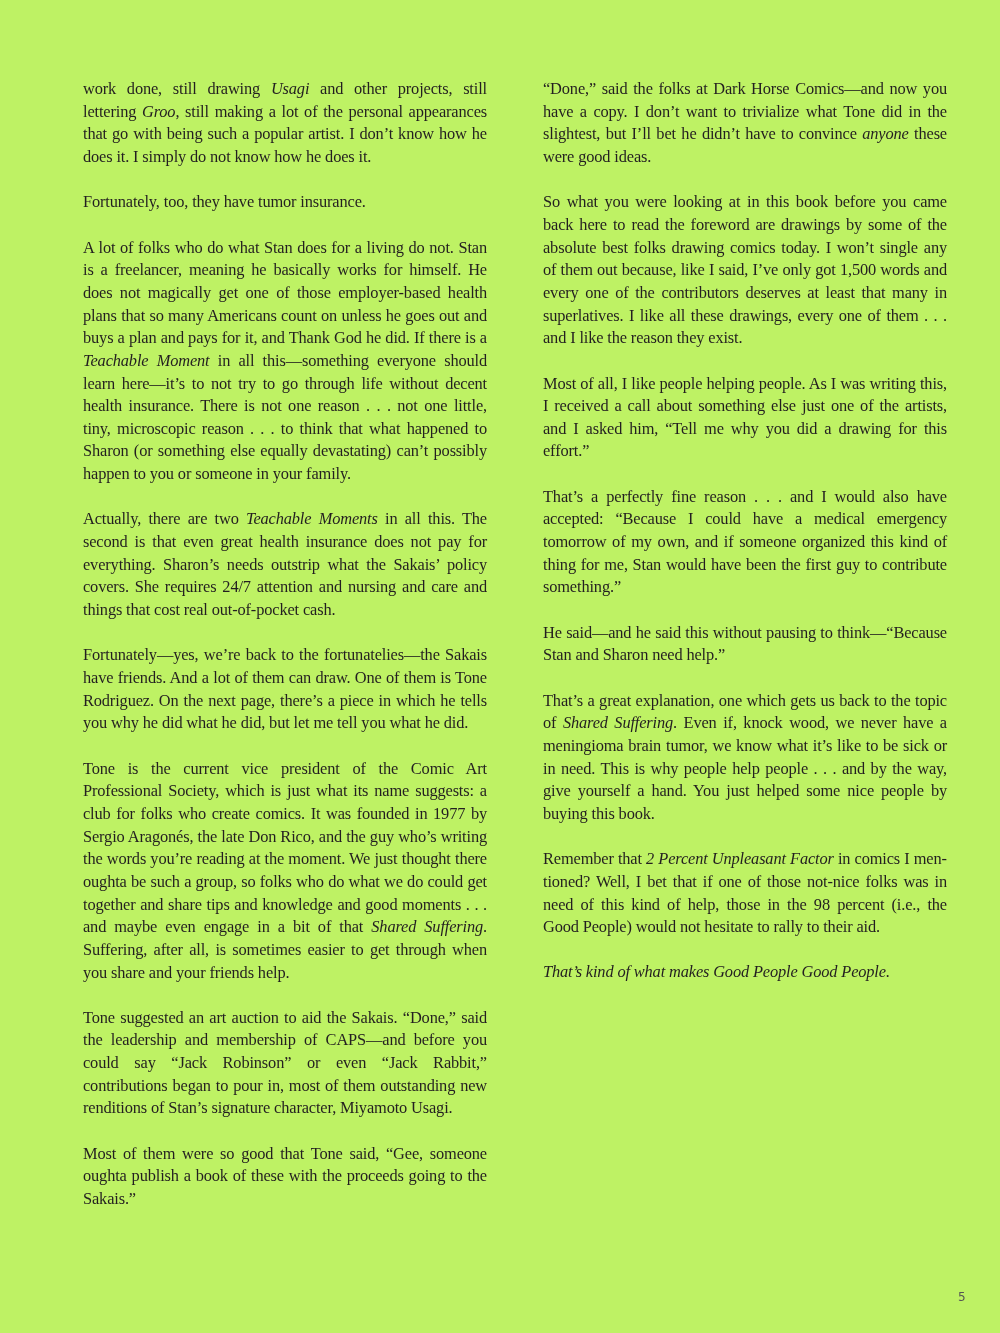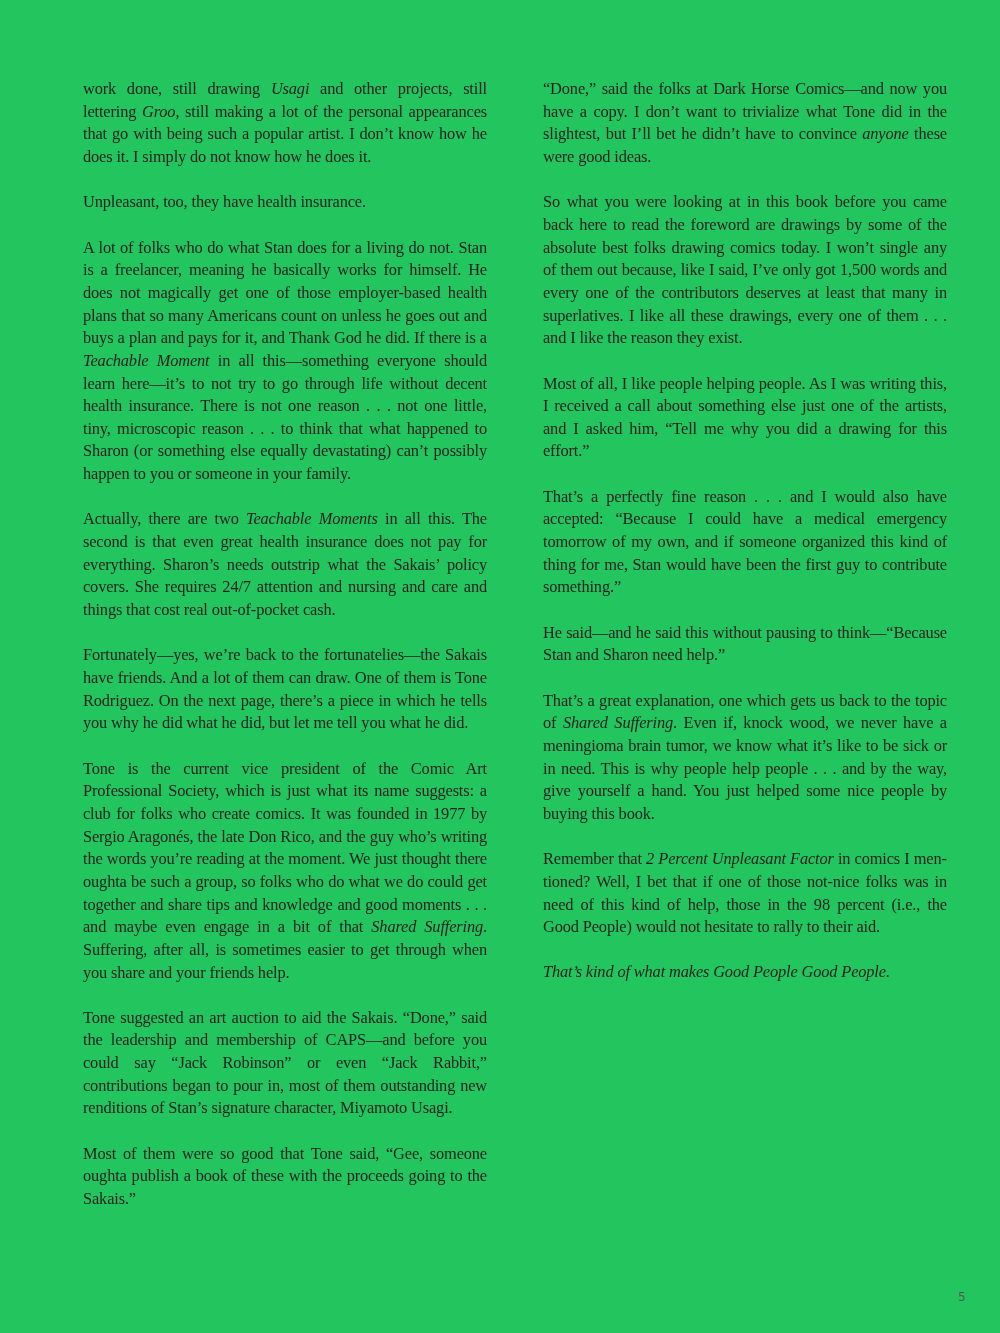--- a/index.html
+++ b/index.html
@@ -11,21 +11,21 @@
     width: 1000px;
     height: 1333px;
     position: relative;
     overflow: hidden;
   }
   .page {
     position: absolute;
     left: 0; top: 0;
     width: 1000px;
     height: 1333px;
-    background: #22c55e;
+    background: #bef264;
   }
   .column {
     position: absolute;
     top: 78px;
     width: 404px;
     font-family: "Liberation Serif", "DejaVu Serif", serif;
     font-size: 16.4px;
     line-height: 22.65px;
     color: #231f20;
     text-align: justify;
@@ -54,21 +54,21 @@
   }
 </style>
 </head>
 <body>
 
 <div class="page">
 
   <div class="column col-left" style="color: rgb(35, 31, 32);">
     <p><span>work done, still drawing </span><em>Usagi</em><span> and other projects, still lettering </span><em>Groo</em><span>, still making a lot of the personal appearances that go with being such a popular artist. I don’t know how he does it. I simply do not know how he does it.</span></p>
 
-    <p>Unpleasant, too, they have health insurance.</p>
+    <p>Fortunately, too, they have tumor insurance.</p>
 
     <p><span>A lot of folks who do what Stan does for a living do not. Stan is a freelancer, meaning he basically works for himself. He does not magically get one of those employer-based health plans that so many Americans count on unless he goes out and buys a plan and pays for it, and Thank God he did. If there is a </span><em>Teachable Moment</em><span> in all this—something everyone should learn here—it’s to not try to go through life without decent health insur­ance. There is not one reason . . . not one little, tiny, microscopic reason . . . to think that what happened to Sharon (or something else equally devastating) can’t possibly happen to you or someone in your family.</span></p>
 
     <p><span>Actually, there are two </span><em>Teachable Moments</em><span> in all this. The second is that even great health insurance does not pay for everything. Sharon’s needs outstrip what the Sakais’ policy covers. She requires 24/7 attention and nursing and care and things that cost real out-of-pocket cash.</span></p>
 
     <p>Fortunately—yes, we’re back to the fortunatelies—the Sakais have friends. And a lot of them can draw. One of them is Tone Rodriguez. On the next page, there’s a piece in which he tells you why he did what he did, but let me tell you what he did.</p>
 
     <p><span>Tone is the current vice president of the Comic Art Professional Society, which is just what its name suggests: a club for folks who create comics. It was founded in 1977 by Sergio Aragonés, the late Don Rico, and the guy who’s writing the words you’re reading at the moment. We just thought there oughta be such a group, so folks who do what we do could get together and share tips and knowledge and good moments . . . and maybe even engage in a bit of that </span><em>Shared Suffering</em><span>. Suffering, after all, is sometimes easier to get through when you share and your friends help.</span></p>
 
     <p>Tone suggested an art auction to aid the Sakais. “Done,” said the leadership and membership of CAPS—and before you could say “Jack Robinson” or even “Jack Rabbit,” contributions began to pour in, most of them outstanding new renditions of Stan’s sig­nature character, Miyamoto Usagi.</p>

